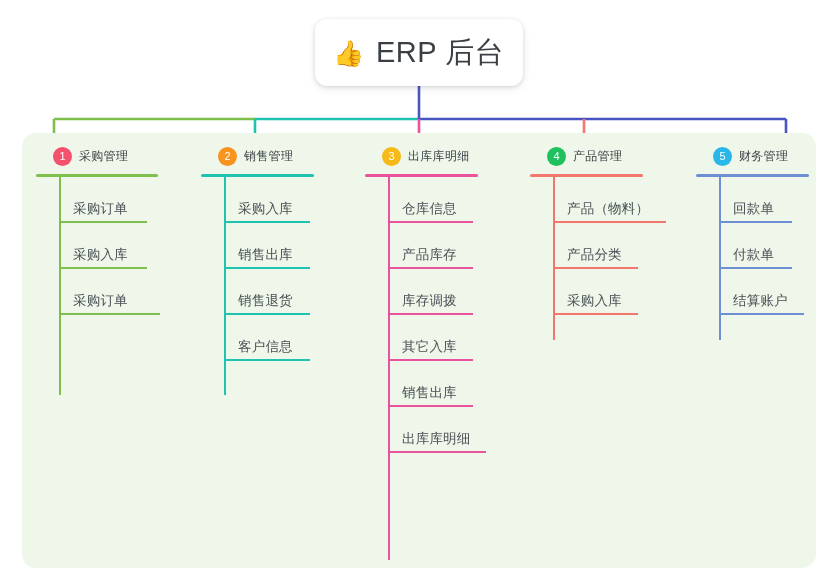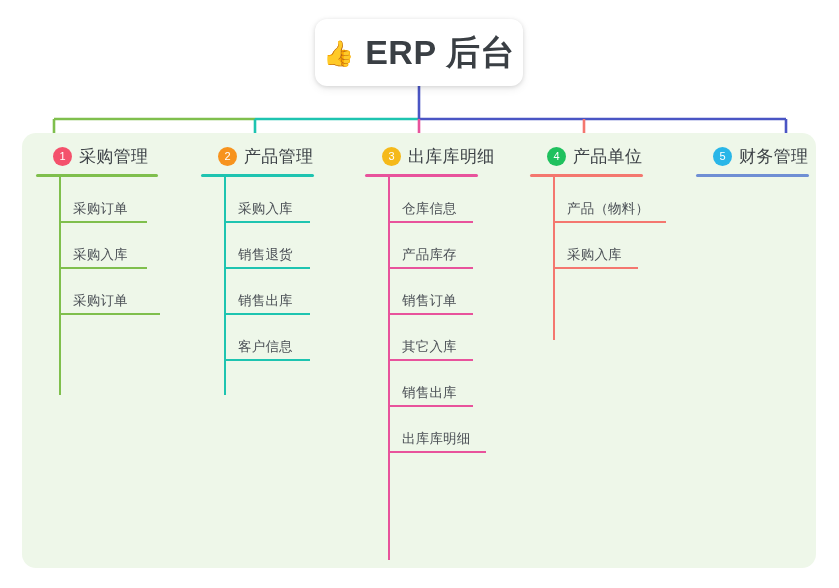--- a/index.html
+++ b/index.html
@@ -35,25 +35,24 @@
     gap: 11px;
     box-sizing: border-box;
   }
   .root-emoji {
     font-size: 25px;
     line-height: 1;
     display: inline-block;
     transform: translateY(1px);
   }
   .root-title {
-    font-size: 34px;
+    font-size: 29px;
     color: #3a3f44;
     letter-spacing: 0.5px;
     white-space: nowrap;
-    font-weight: bold;
   }
 
   
   #wires {
     position: absolute;
     left: 0;
     top: 0;
     width: 839px;
     height: 588px;
     pointer-events: none;
@@ -95,21 +94,21 @@
     height: 19px;
     border-radius: 50%;
     color: #ffffff;
     font-size: 11px;
     line-height: 19px;
     text-align: center;
     flex: 0 0 auto;
     font-family: "Liberation Sans", sans-serif;
   }
   .col-title {
-    font-size: 17px;
+    font-size: 12px;
     color: #3c4146;
     white-space: nowrap;
     letter-spacing: 0.3px;
   }
   .head-rule {
     height: 3px;
     border-radius: 2px;
     margin-left: 0px;
   }
   .leaves {
@@ -189,38 +188,38 @@
           </div>
           <div class="leaf">
             <span class="leaf-label">采购订单</span>
             <div class="leaf-rule" style="width: 101px; background: rgb(127, 191, 77);"></div>
           </div>
         </div>
       </div>
       <div class="column" style="left: 201px;">
         <div class="col-head">
           <span class="badge" style="background: rgb(247, 147, 30);">2</span>
-          <span class="col-title">产品管理</span>
+          <span class="col-title">销售管理</span>
         </div>
         <div class="head-rule" style="width: 113px; background: rgb(30, 196, 176);"></div>
         <div class="leaves">
           <div class="spine" style="background: rgb(30, 196, 176); height: 218px;"></div>
           <div class="leaf">
             <span class="leaf-label">采购入库</span>
             <div class="leaf-rule" style="width: 86px; background: rgb(30, 196, 176);"></div>
           </div>
           <div class="leaf">
+            <span class="leaf-label">销售出库</span>
+            <div class="leaf-rule" style="width: 86px; background: rgb(30, 196, 176);"></div>
+          </div>
+          <div class="leaf">
             <span class="leaf-label">销售退货</span>
             <div class="leaf-rule" style="width: 86px; background: rgb(30, 196, 176);"></div>
           </div>
           <div class="leaf">
-            <span class="leaf-label">销售出库</span>
-            <div class="leaf-rule" style="width: 86px; background: rgb(30, 196, 176);"></div>
-          </div>
-          <div class="leaf">
             <span class="leaf-label">客户信息</span>
             <div class="leaf-rule" style="width: 86px; background: rgb(30, 196, 176);"></div>
           </div>
         </div>
       </div>
       <div class="column" style="left: 365px;">
         <div class="col-head">
           <span class="badge" style="background: rgb(245, 185, 26);">3</span>
           <span class="col-title">出库库明细</span>
         </div>
@@ -229,57 +228,76 @@
           <div class="spine" style="background: rgb(232, 83, 156); height: 383px;"></div>
           <div class="leaf">
             <span class="leaf-label">仓库信息</span>
             <div class="leaf-rule" style="width: 85px; background: rgb(232, 83, 156);"></div>
           </div>
           <div class="leaf">
             <span class="leaf-label">产品库存</span>
             <div class="leaf-rule" style="width: 85px; background: rgb(232, 83, 156);"></div>
           </div>
           <div class="leaf">
-            <span class="leaf-label">销售订单</span>
+            <span class="leaf-label">库存调拨</span>
             <div class="leaf-rule" style="width: 85px; background: rgb(232, 83, 156);"></div>
           </div>
           <div class="leaf">
             <span class="leaf-label">其它入库</span>
             <div class="leaf-rule" style="width: 85px; background: rgb(232, 83, 156);"></div>
           </div>
           <div class="leaf">
             <span class="leaf-label">销售出库</span>
             <div class="leaf-rule" style="width: 85px; background: rgb(232, 83, 156);"></div>
           </div>
           <div class="leaf">
             <span class="leaf-label">出库库明细</span>
             <div class="leaf-rule" style="width: 98px; background: rgb(232, 83, 156);"></div>
           </div>
         </div>
       </div>
       <div class="column" style="left: 530px;">
         <div class="col-head">
           <span class="badge" style="background: rgb(31, 193, 94);">4</span>
-          <span class="col-title">产品单位</span>
+          <span class="col-title">产品管理</span>
         </div>
         <div class="head-rule" style="width: 113px; background: rgb(244, 119, 111);"></div>
         <div class="leaves">
           <div class="spine" style="background: rgb(244, 119, 111); height: 163px;"></div>
           <div class="leaf">
             <span class="leaf-label">产品（物料）</span>
             <div class="leaf-rule" style="width: 113px; background: rgb(244, 119, 111);"></div>
           </div>
           <div class="leaf">
+            <span class="leaf-label">产品分类</span>
+            <div class="leaf-rule" style="width: 85px; background: rgb(244, 119, 111);"></div>
+          </div>
+          <div class="leaf">
             <span class="leaf-label">采购入库</span>
             <div class="leaf-rule" style="width: 85px; background: rgb(244, 119, 111);"></div>
           </div>
         </div>
       </div>
       <div class="column" style="left: 696px;">
         <div class="col-head">
           <span class="badge" style="background: rgb(41, 182, 232);">5</span>
           <span class="col-title">财务管理</span>
         </div>
         <div class="head-rule" style="width: 113px; background: rgb(111, 143, 212);"></div>
+        <div class="leaves">
+          <div class="spine" style="background: rgb(111, 143, 212); height: 163px;"></div>
+          <div class="leaf">
+            <span class="leaf-label">回款单</span>
+            <div class="leaf-rule" style="width: 73px; background: rgb(111, 143, 212);"></div>
+          </div>
+          <div class="leaf">
+            <span class="leaf-label">付款单</span>
+            <div class="leaf-rule" style="width: 73px; background: rgb(111, 143, 212);"></div>
+          </div>
+          <div class="leaf">
+            <span class="leaf-label">结算账户</span>
+            <div class="leaf-rule" style="width: 85px; background: rgb(111, 143, 212);"></div>
+          </div>
+        </div>
       </div>
     </div>
 
 </div>
 
 </body></html>

